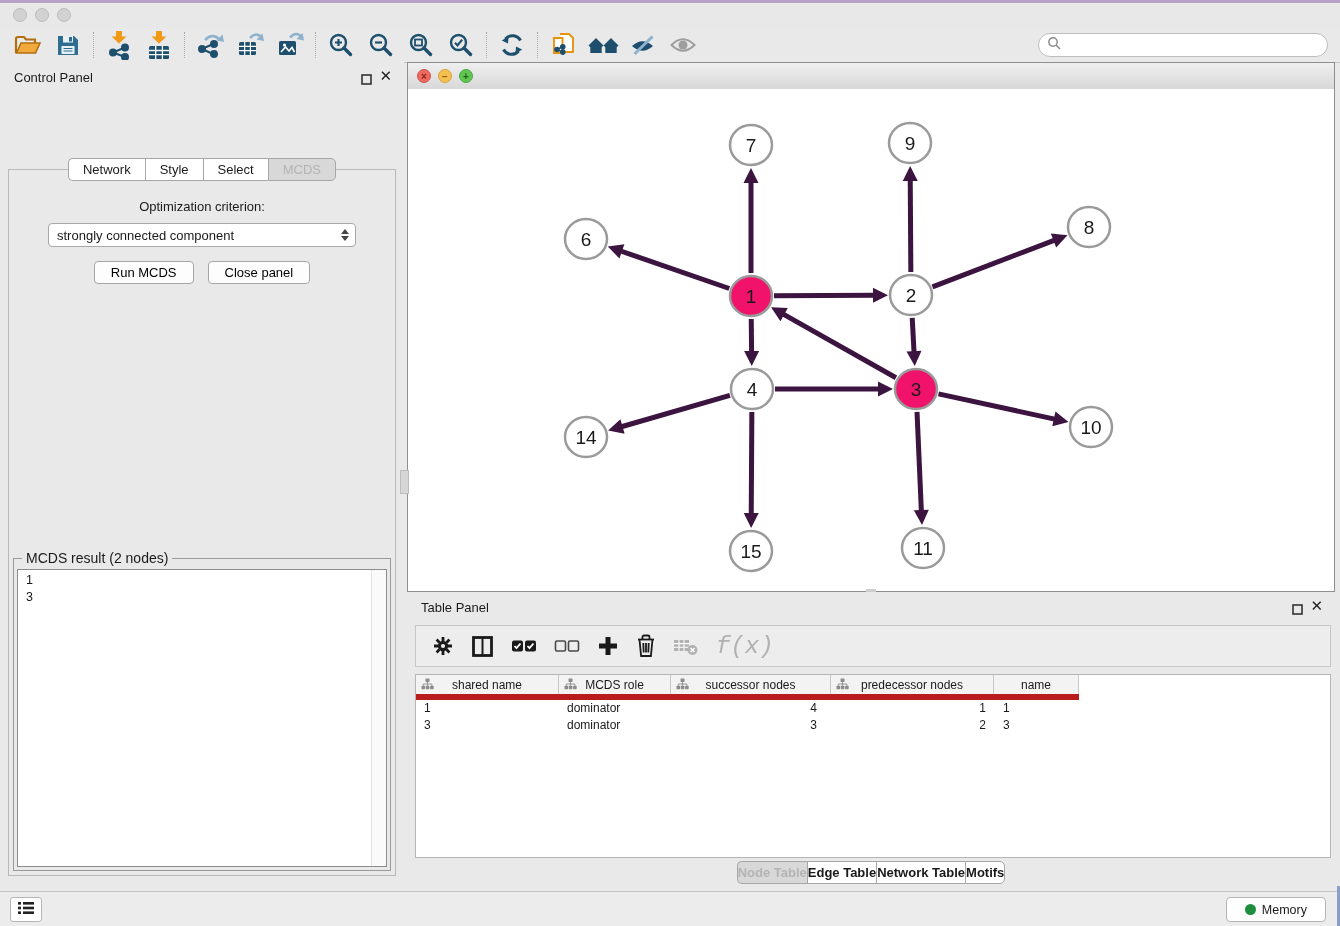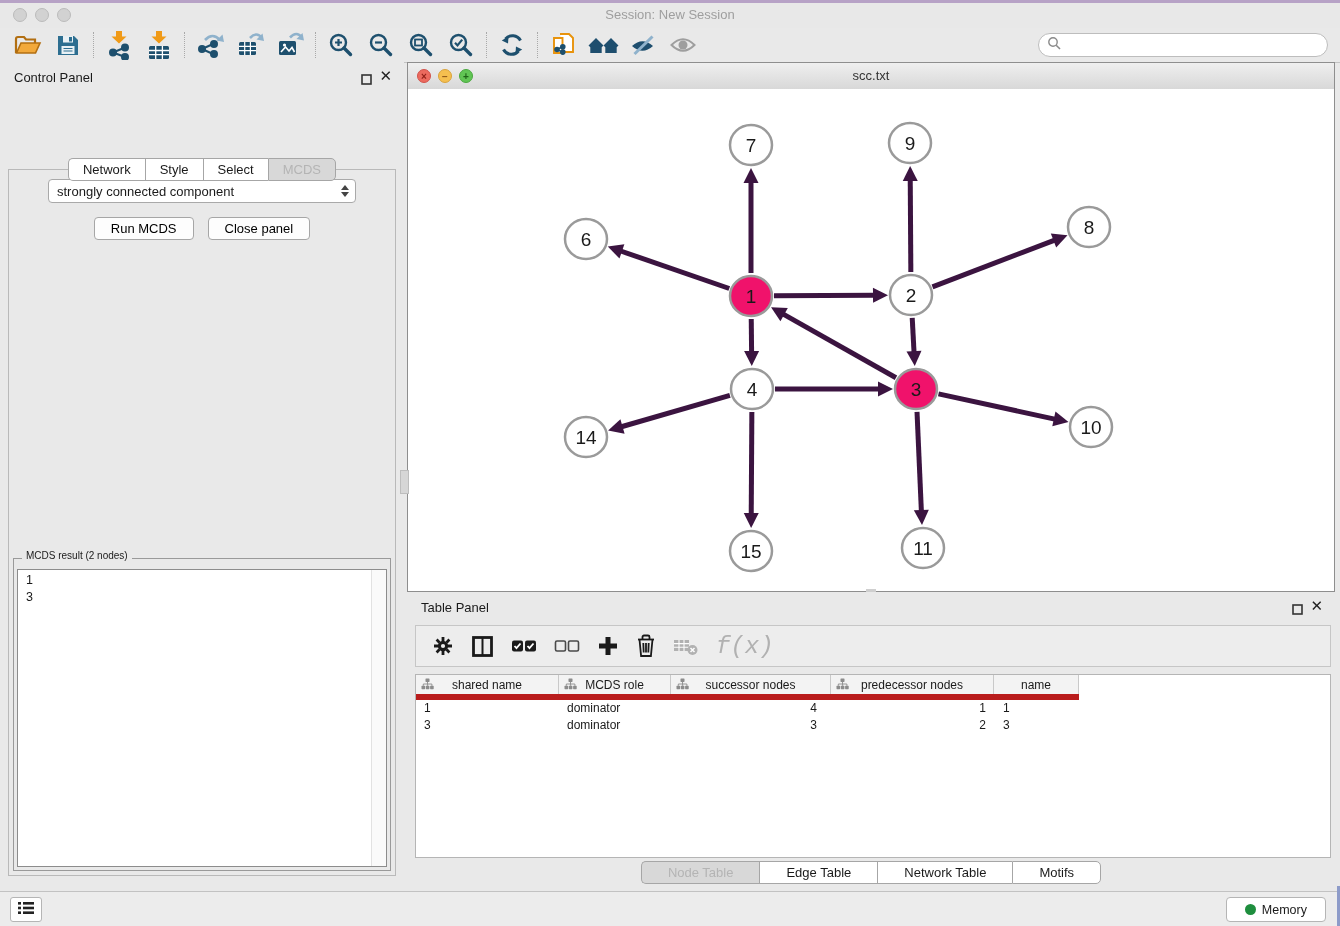--- a/index.html
+++ b/index.html
@@ -45,21 +45,21 @@
   .selectbox{margin:9px auto 0;width:308px;height:24px;background:#fff;border:1px solid #A9A9A9;
              border-radius:4px;display:flex;align-items:center;padding-left:8px;box-sizing:border-box;
              font-size:13px;}
   .stepper{margin-left:auto;margin-right:6px;display:flex;flex-direction:column;gap:2px;align-items:center;}
   .stepper i{display:block;width:0;height:0;border-left:4px solid transparent;border-right:4px solid transparent;}
   .stepper .up{border-bottom:5px solid #444;}
   .stepper .dn{border-top:5px solid #444;}
   .btn-row{display:flex;justify-content:center;gap:14px;margin-top:14px;}
   .btn{background:#FDFDFD;border:1px solid #A6A6A6;border-radius:4px;padding:3px 16px;font-size:13px;}
   .fieldset{position:absolute;left:4px;right:4px;top:388px;bottom:4px;border:1px solid #9A9A9A;}
-  .legend{position:absolute;top:-9px;left:8px;background:#E9E9E9;padding:0 4px;font-size:10px;}
+  .legend{position:absolute;top:-9px;left:8px;background:#E9E9E9;padding:0 4px;font-size:14px;}
   .result-area{position:absolute;left:3px;right:3px;top:10px;bottom:3px;background:#fff;
                border:1px solid #8C8C8C;font-size:12.5px;line-height:17px;padding:2px 0 0 8px;
                box-sizing:border-box;overflow:hidden;}
   .scrolltrack{position:absolute;top:0;bottom:0;right:0;width:14px;background:#FAFAFA;
                border-left:1px solid #E2E2E2;}
   .splitter{position:absolute;left:400px;top:470px;width:7px;height:22px;background:#D6D6D6;
             border:1px solid #BDBDBD;z-index:4;}
 
   
   .network-window{position:absolute;left:407px;top:62px;width:928px;height:530px;
@@ -90,21 +90,21 @@
   .th{position:relative;background:#F3F3F3;border-right:1px solid #C9C9C9;font-size:12px;
       display:flex;align-items:center;justify-content:center;box-sizing:border-box;height:19px;}
   .th .hicon{position:absolute;left:5px;top:3px;}
   .trow{display:flex;height:17px;font-size:12px;width:663px;}
   .td{box-sizing:border-box;padding-top:1px;}
   .td.l{padding-left:8px;text-align:left;}
   .td.r{padding-right:14px;text-align:right;}
   .trow .td:nth-child(4){padding-right:8px;}
   .trow .td:nth-child(5){padding-left:9px;}
   .tp-tabs{position:absolute;bottom:8px;left:0;right:0;display:flex;justify-content:center;}
-  .tp-tabs .seg{font-weight:normal;padding:3px 26px;}
+  .tp-tabs .seg{font-weight:bold;padding:3px 0;}
 
   
   .statusbar{position:absolute;left:0;right:0;bottom:0;height:34px;background:#ECECEC;
              border-top:1px solid #C2C2C2;}
   .list-btn{position:absolute;left:10px;top:5px;width:30px;height:23px;background:#fff;
             border:1px solid #B5B5B5;border-radius:3px;display:flex;align-items:center;justify-content:center;}
   .memory-btn{position:absolute;right:14px;top:5px;height:23px;background:#fff;border:1px solid #B5B5B5;
               border-radius:4px;display:flex;align-items:center;gap:6px;padding:0 18px;font-size:12.5px;}
   .mem-dot{width:11px;height:11px;border-radius:50%;background:#1E8E3E;}
 </style>
@@ -114,21 +114,20 @@
 <div class="app">
   <div class="top-strip"></div>
   <div class="corner-strip"></div>
 
   <div class="titlebar">
     <div class="tl-group">
       <span class="tl"></span>
       <span class="tl"></span>
       <span class="tl"></span>
     </div>
-    <div class="win-title">Session: New Session</div>
   </div>
 
   <div class="toolbar">
     <div id="main-toolbar-icons" class="tb-icons">
         <div class="tbtn">
           <svg width="28" height="24" viewBox="0 0 28 24">
             <path d="M2 20 V6 q0-2 2-2 h6 l2 2.5 h9 v4" fill="none" stroke="#B26F12" stroke-width="2.2"></path>
             <path d="M2.5 20 L7 10 h19 l-4.5 10 z" fill="#F2A93B" stroke="#B26F12" stroke-width="1.6"></path>
           </svg>
         </div>
@@ -283,20 +282,21 @@
           </svg></span>
       <span class="wc-close">✕</span>
     </div>
     <div id="control-tabs" class="cp-tabs">
         <div class="seg">Network</div>
         <div class="seg">Style</div>
         <div class="seg">Select</div>
         <div class="seg active">MCDS</div>
       </div>
     <div class="cp-body">
+      <div class="opt-label">Optimization criterion:</div>
       <div class="selectbox">
         <span>strongly connected component</span>
         <span class="stepper">
             <i class="up"></i>
             <i class="dn"></i>
           </span>
       </div>
       <div class="btn-row">
         <button class="btn">Run MCDS</button>
         <button class="btn">Close panel</button>
@@ -315,21 +315,20 @@
   </div>
   <div class="splitter"></div>
 
   <div class="network-window">
     <div class="nw-titlebar">
       <div class="nw-tl">
         <span class="nw-close">×</span>
         <span class="nw-min">−</span>
         <span class="nw-max">+</span>
       </div>
-      <div class="nw-title">scc.txt</div>
     </div>
     <div class="nw-canvas">
       <svg id="graph-svg" width="926" height="502" viewBox="0 0 926 502">
           <line x1="343" y1="184" x2="343" y2="92" stroke="#3B1440" stroke-width="5"></line>
           <polygon points="343,79 350.5,94 335.5,94" fill="#3B1440"></polygon>
           <line x1="321.2606252742353" y1="199.4900341856449" x2="212.02684739684912" y2="161.75472910072972" stroke="#3B1440" stroke-width="5"></line>
           <polygon points="199.73937472576472,157.5099658143551 216.36612970377055,155.31884306531558 211.46832591179984,169.49669614733605" fill="#3B1440"></polygon>
           <line x1="365.99955079441025" y1="206.85625280753493" x2="467.00070310440134" y2="206.2249956055975" stroke="#3B1440" stroke-width="5"></line>
           <polygon points="480.00044920558975,206.14374719246507 465.0476162502564,213.73734888138043 464.9538680812575,198.73764184154763" fill="#3B1440"></polygon>
           <line x1="343.2472975320624" y1="229.99867048180474" x2="343.6129256019893" y2="264.00208098500127" stroke="#3B1440" stroke-width="5"></line>

